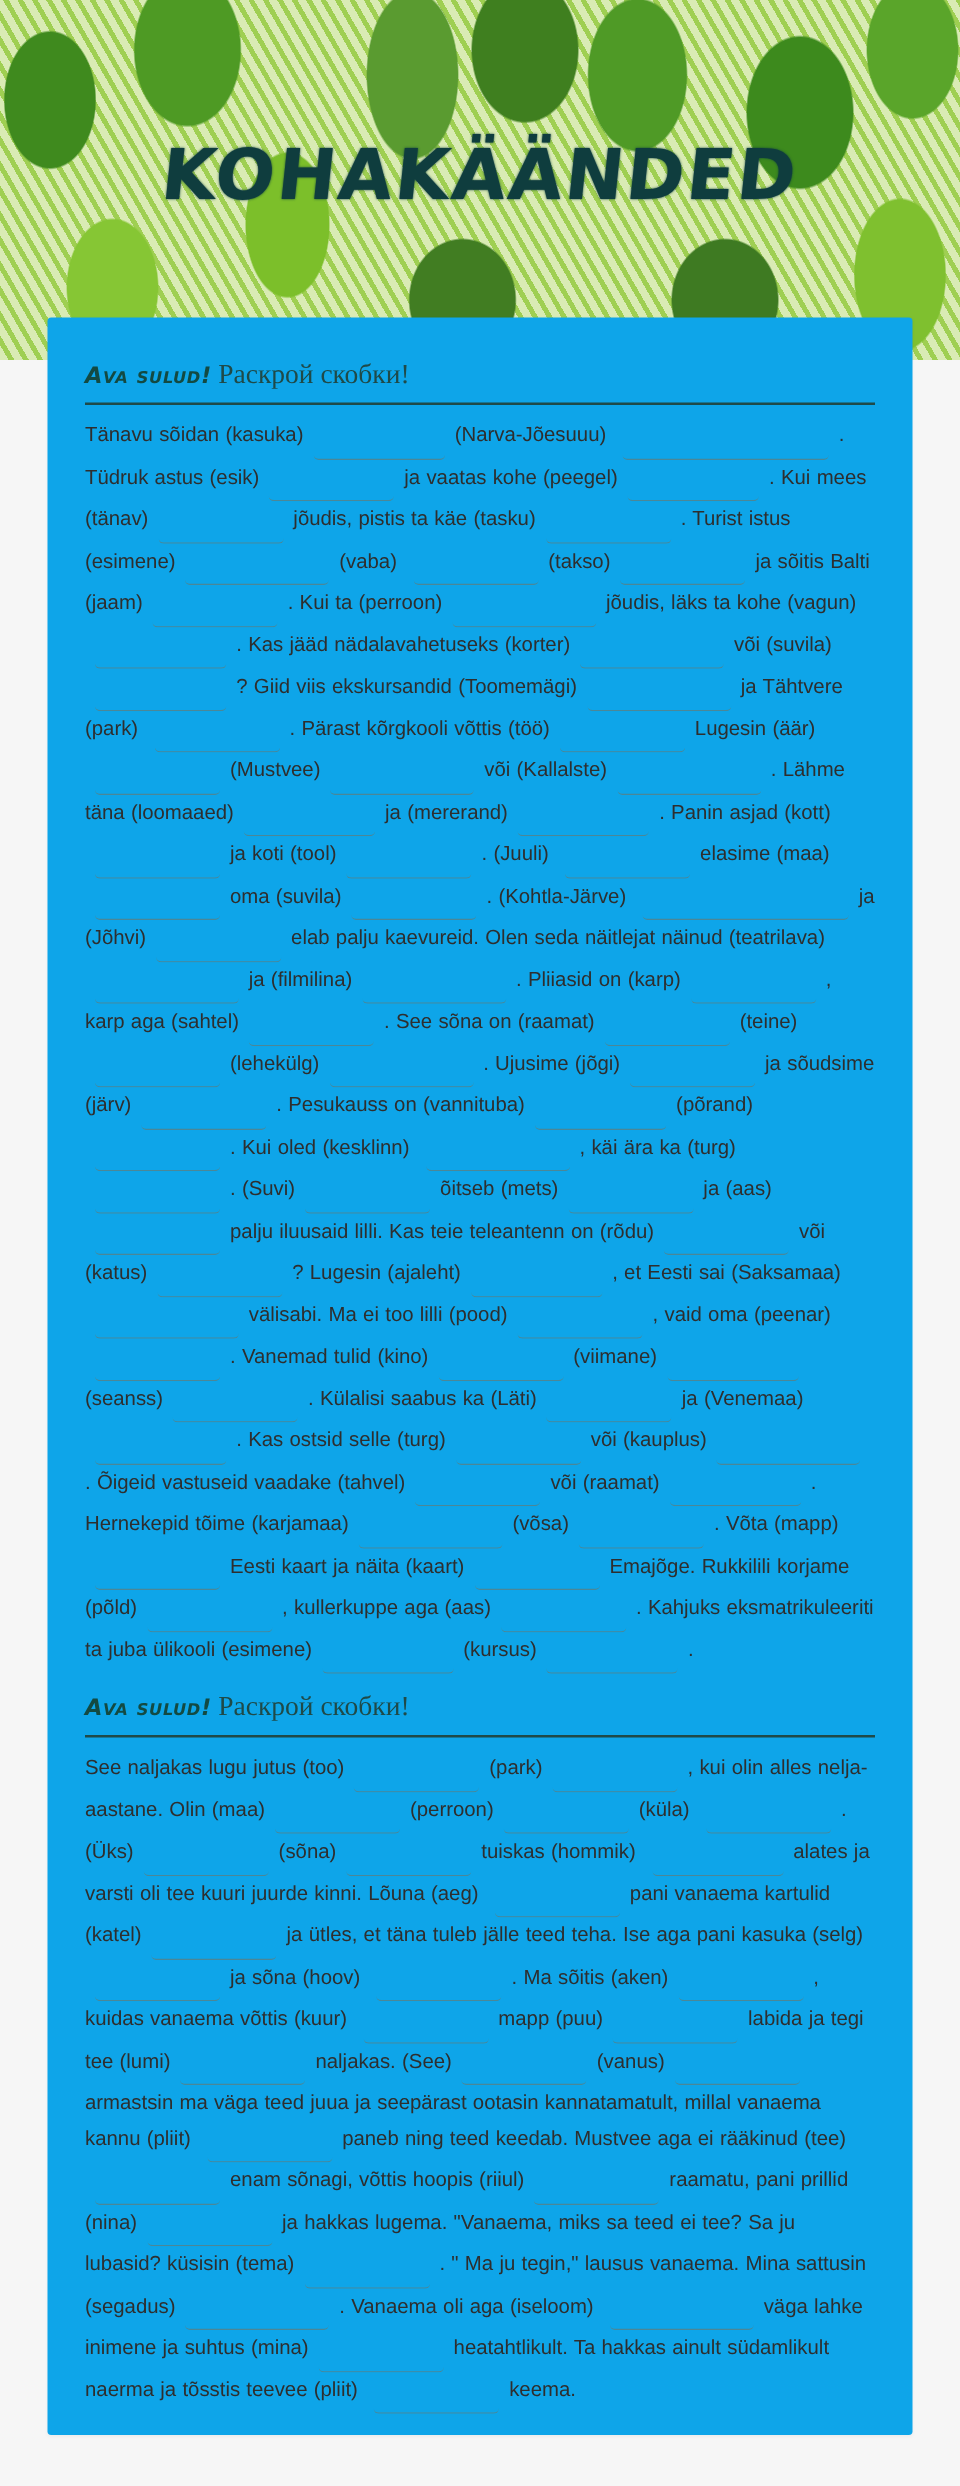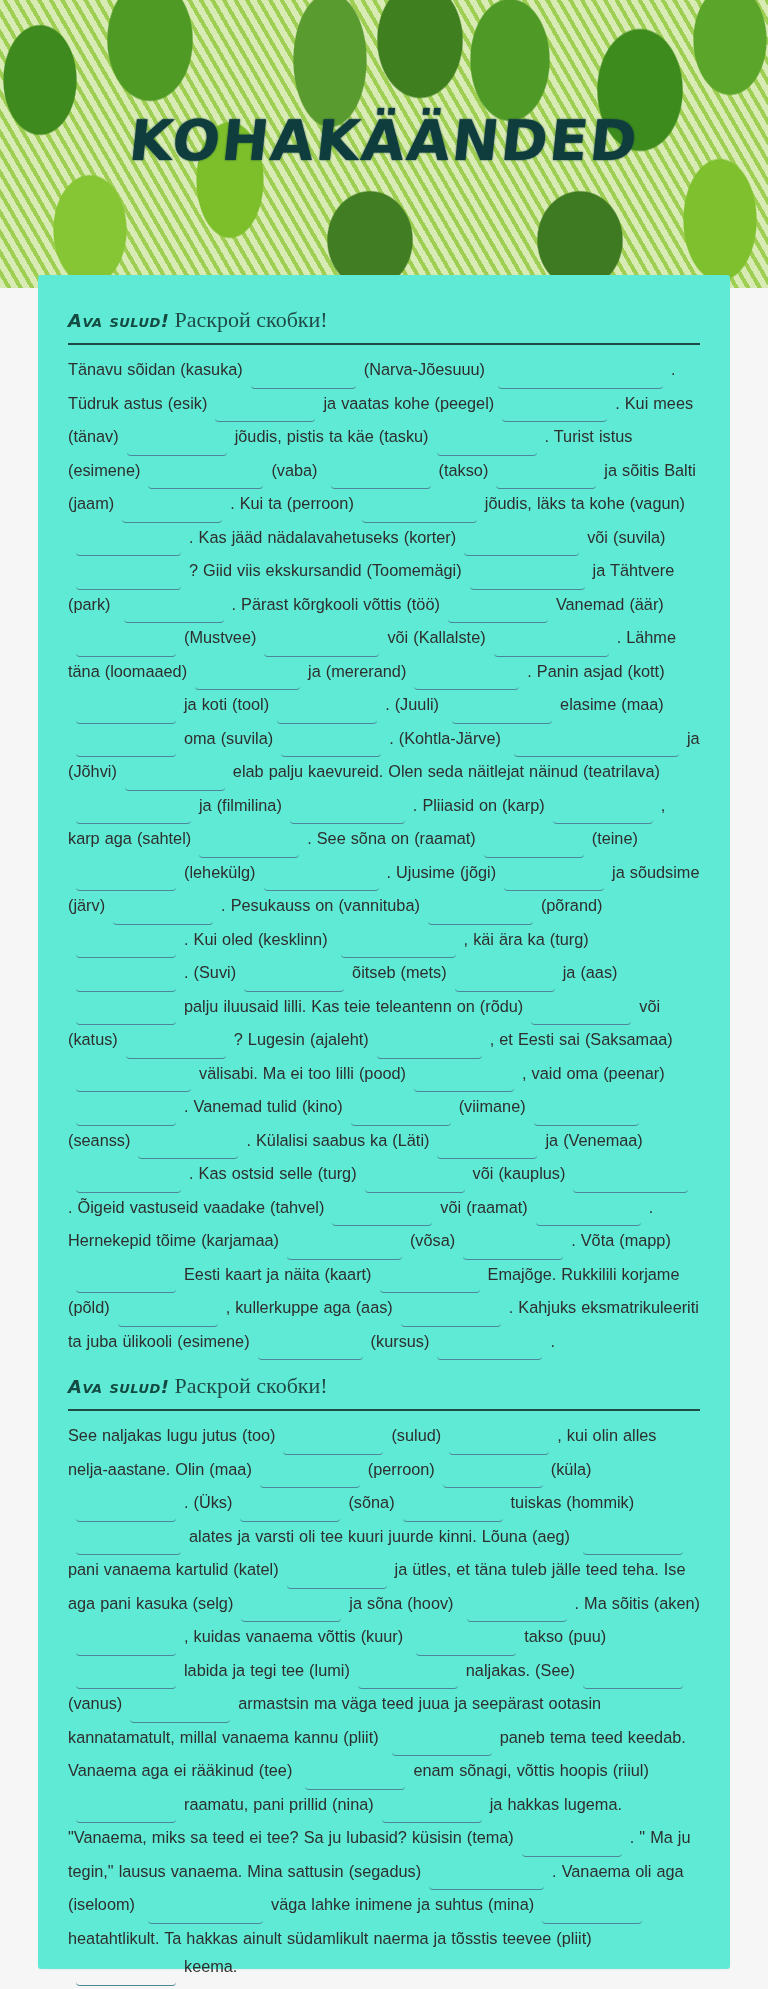--- a/index.html
+++ b/index.html
@@ -24,22 +24,22 @@
       radial-gradient(ellipse 60px 100px at 720px 220px, #7fc02f 60%, transparent 62%),
       repeating-linear-gradient(60deg, #d9ebb4 0 6px, #9fcf52 6px 10px);
   }
   .banner-title {
     position:absolute; left:0; right:0; top:108px; text-align:center;
     font-family:"DejaVu Sans", sans-serif; font-weight:bold; font-size:56px;
     letter-spacing:2px; color:#0f3d3e; transform:skewX(-6deg);
     text-shadow:0 0 2px #0f3d3e;
   }
   .card {
-    position:absolute; left:38px; top:275px; width:692px; height:1694px;
-    background:#5eead4; border-radius:3px; box-shadow:0 1px 3px rgba(0,0,0,0.04);
+    position:absolute; left:38px; top:254px; width:692px; height:1694px;
+    background:#0ea5e9; border-radius:3px; box-shadow:0 1px 3px rgba(0,0,0,0.04);
   }
   .section { position:absolute; left:30px; width:632px; }
   .s1 { top:30px; }
   .s2 { top:1096px; }
   .sec-head { height:36px; border-bottom:2px solid #1f4a48; padding-top:2px; }
   .h-est {
     font-family:"DejaVu Sans", sans-serif; font-weight:bold; font-style:italic;
     font-size:18px; color:#134a42; font-variant:small-caps; letter-spacing:0.5px;
   }
   .h-rus { font-family:"Liberation Serif", serif; font-size:22px; color:#1f4a48; }
@@ -65,40 +65,40 @@
 
   <div class="section s1">
     <div class="sec-head">
       <span class="h-est">Ava sulud!</span>
       <span class="h-rus">Раскрой скобки!</span>
     </div>
     <div class="text">
       <span>Tänavu sõidan (kasuka)</span><input class="blank w105" style=""><span>(Narva-Jõesuuu)</span>
       <input class="blank w165" style=""><span>. Tüdruk astus (esik)</span><input class="blank w100" style=""><span>ja vaatas kohe (peegel)</span><input class="blank w105" style=""><span>. Kui mees (tänav)</span><input class="blank w100" style=""><span>jõudis, pistis ta käe (tasku)</span><input class="blank w100" style=""><span>. Turist istus (esimene)</span><input class="blank w115" style=""><span>(vaba)</span>
       <input class="blank w100" style=""><span>(takso)</span><input class="blank w100" style=""><span>ja sõitis Balti (jaam)</span><input class="blank w100" style=""><span>. Kui ta (perroon)</span><input class="blank w115" style=""><span>jõudis, läks ta kohe (vagun)</span><input class="blank w105" style=""><span>. Kas jääd nädalavahetuseks (korter)</span><input class="blank w115" style=""><span>või (suvila)</span><input class="blank w105" style=""><span>? Giid viis ekskursandid (Toomemägi)</span><input class="blank w115" style=""><span>ja Tähtvere (park)</span>
-      <input class="blank w100" style=""><span>. Pärast kõrgkooli võttis (töö)</span><input class="blank w100" style=""><span>Vanemad (äär)</span>
+      <input class="blank w100" style=""><span>. Pärast kõrgkooli võttis (töö)</span><input class="blank w100" style=""><span>Lugesin (äär)</span>
       <input class="blank w100" style=""><span>(Mustvee)</span><input class="blank w115" style=""><span>või (Kallalste)</span><input class="blank w115" style=""><span>. Lähme täna (loomaaed)</span><input class="blank w105" style=""><span>ja (mererand)</span><input class="blank w105" style=""><span>. Panin asjad (kott)</span><input class="blank w100" style=""><span>ja koti (tool)</span><input class="blank w100" style=""><span>. (Juuli)</span>
       <input class="blank w100" style=""><span>elasime (maa)</span><input class="blank w100" style=""><span>oma (suvila)</span><input class="blank w100" style=""><span>. (Kohtla-Järve)</span>
       <input class="blank w165" style=""><span>ja (Jõhvi)</span><input class="blank w100" style=""><span>elab palju kaevureid. Olen seda näitlejat näinud (teatrilava)</span><input class="blank w115" style=""><span>ja (filmilina)</span><input class="blank w115" style=""><span>. Pliiasid on (karp)</span><input class="blank w100" style=""><span>, karp aga (sahtel)</span><input class="blank w100" style=""><span>. See sõna on (raamat)</span><input class="blank w100" style=""><span>(teine)</span><input class="blank w100" style=""><span>(lehekülg)</span><input class="blank w115" style=""><span>. Ujusime (jõgi)</span><input class="blank w100" style=""><span>ja sõudsime (järv)</span><input class="blank w100" style=""><span>. Pesukauss on (vannituba)</span><input class="blank w105" style=""><span>(põrand)</span><input class="blank w100" style=""><span>. Kui oled (kesklinn)</span>
       <input class="blank w115" style=""><span>, käi ära ka (turg)</span><input class="blank w100" style=""><span>. (Suvi)</span><input class="blank w100" style=""><span>õitseb (mets)</span><input class="blank w100" style=""><span>ja (aas)</span><input class="blank w100" style=""><span>palju iluusaid lilli. Kas teie teleantenn on (rõdu)</span><input class="blank w100" style=""><span>või (katus)</span><input class="blank w100" style=""><span>? Lugesin (ajaleht)</span><input class="blank w105" style=""><span>, et Eesti sai (Saksamaa)</span><input class="blank w115" style=""><span>välisabi. Ma ei too lilli (pood)</span><input class="blank w100" style=""><span>, vaid oma (peenar)</span><input class="blank w100" style=""><span>. Vanemad tulid (kino)</span><input class="blank w100" style=""><span>(viimane)</span><input class="blank w105" style=""><span>(seanss)</span><input class="blank w100" style=""><span>. Külalisi saabus ka (Läti)</span><input class="blank w100" style=""><span>ja (Venemaa)</span><input class="blank w105" style=""><span>. Kas ostsid selle (turg)</span><input class="blank w100" style=""><span>või (kauplus)</span><input class="blank w115" style=""><span>. Õigeid vastuseid vaadake (tahvel)</span><input class="blank w100" style=""><span>või (raamat)</span><input class="blank w105" style=""><span>. Hernekepid tõime (karjamaa)</span><input class="blank w115" style=""><span>(võsa)</span><input class="blank w100" style=""><span>. Võta (mapp)</span><input class="blank w100" style=""><span>Eesti kaart ja näita (kaart)</span><input class="blank w100" style=""><span>Emajõge. Rukkilili korjame (põld)</span><input class="blank w100" style=""><span>, kullerkuppe aga (aas)</span><input class="blank w100" style=""><span>. Kahjuks eksmatrikuleeriti ta juba ülikooli (esimene)</span><input class="blank w105" style=""><span>(kursus)</span><input class="blank w105" style=""><span>.</span>
     </div>
   </div>
 
   <div class="section s2">
     <div class="sec-head">
       <span class="h-est">Ava sulud!</span>
       <span class="h-rus">Раскрой скобки!</span>
     </div>
     <div class="text">
-      <span>See naljakas lugu jutus (too)</span><input class="blank w100" style=""><span>(sulud)</span><input class="blank w100" style=""><span>, kui olin alles nelja-aastane. Olin (maa)</span><input class="blank w100" style=""><span>(perroon)</span><input class="blank w100" style=""><span>(küla)</span>
+      <span>See naljakas lugu jutus (too)</span><input class="blank w100" style=""><span>(park)</span><input class="blank w100" style=""><span>, kui olin alles nelja-aastane. Olin (maa)</span><input class="blank w100" style=""><span>(perroon)</span><input class="blank w100" style=""><span>(küla)</span>
       <input class="blank w100" style=""><span>. (Üks)</span><input class="blank w100" style=""><span>(sõna)</span><input class="blank w100" style=""><span>tuiskas (hommik)</span>
       <input class="blank w105" style=""><span>alates ja varsti oli tee kuuri juurde kinni. Lõuna (aeg)</span>
       <input class="blank w100" style=""><span>pani vanaema kartulid (katel)</span><input class="blank w100" style=""><span>ja ütles, et täna tuleb jälle teed teha. Ise aga pani kasuka (selg)</span><input class="blank w100" style=""><span>ja sõna (hoov)</span>
       <input class="blank w100" style=""><span>. Ma sõitis (aken)</span><input class="blank w100" style=""><span>, kuidas vanaema võttis (kuur)</span>
-      <input class="blank w100" style=""><span>takso (puu)</span><input class="blank w100" style=""><span>labida ja tegi tee (lumi)</span><input class="blank w100" style=""><span>naljakas. (See)</span><input class="blank w100" style=""><span>(vanus)</span><input class="blank w100" style=""><span>armastsin ma väga teed juua ja seepärast ootasin kannatamatult, millal vanaema kannu (pliit)</span>
-      <input class="blank w100" style=""><span>paneb tema teed keedab. Vanaema aga ei rääkinud (tee)</span>
+      <input class="blank w100" style=""><span>mapp (puu)</span><input class="blank w100" style=""><span>labida ja tegi tee (lumi)</span><input class="blank w100" style=""><span>naljakas. (See)</span><input class="blank w100" style=""><span>(vanus)</span><input class="blank w100" style=""><span>armastsin ma väga teed juua ja seepärast ootasin kannatamatult, millal vanaema kannu (pliit)</span>
+      <input class="blank w100" style=""><span>paneb ning teed keedab. Mustvee aga ei rääkinud (tee)</span>
       <input class="blank w100" style=""><span>enam sõnagi, võttis hoopis (riiul)</span><input class="blank w100" style=""><span>raamatu, pani prillid (nina)</span><input class="blank w100" style=""><span>ja hakkas lugema. "Vanaema, miks sa teed ei tee? Sa ju lubasid? küsisin (tema)</span><input class="blank w100" style=""><span>. " Ma ju tegin," lausus vanaema. Mina sattusin (segadus)</span><input class="blank w115" style=""><span>. Vanaema oli aga (iseloom)</span>
       <input class="blank w115" style=""><span>väga lahke inimene ja suhtus (mina)</span><input class="blank w100" style=""><span>heatahtlikult. Ta hakkas ainult südamlikult naerma ja tõsstis teevee (pliit)</span>
       <input class="blank w100" style=""><span>keema.</span>
     </div>
   </div>
 
 </div>
 
 </body></html>

